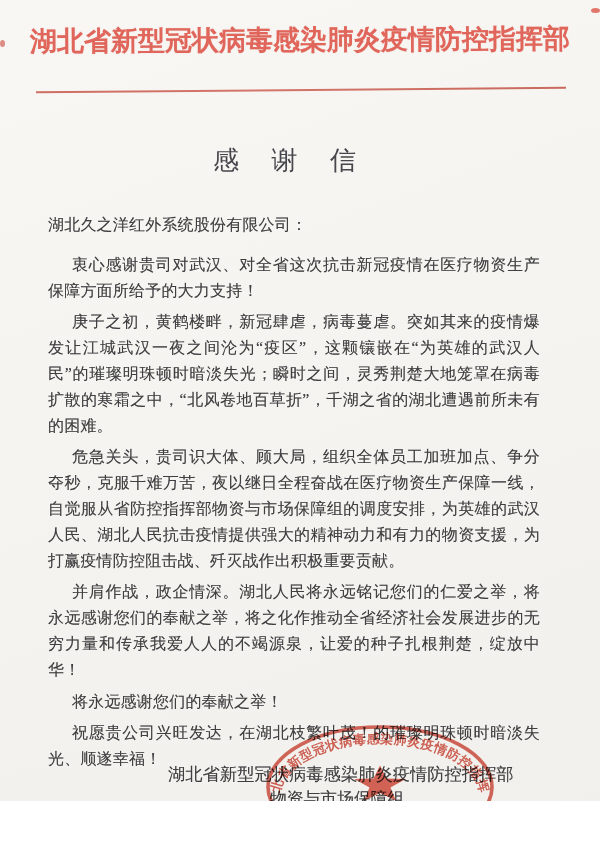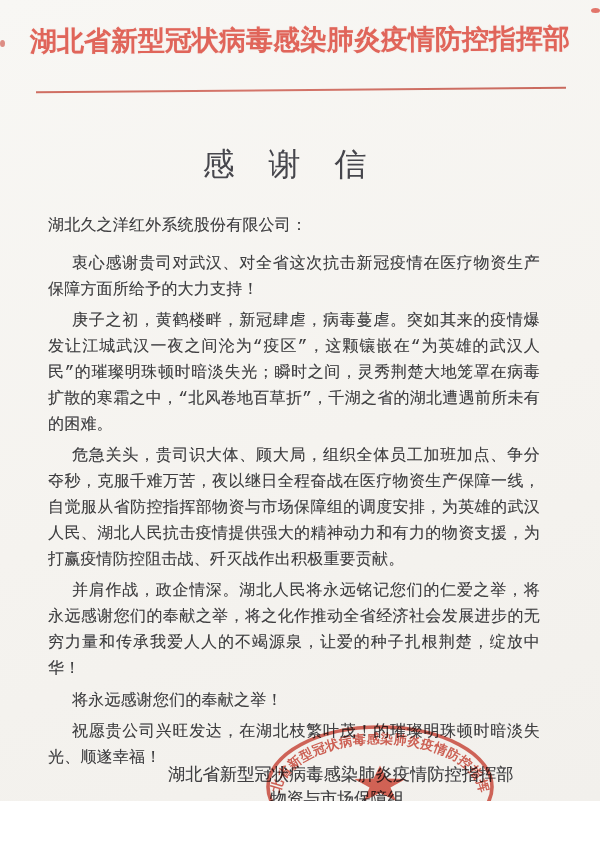--- a/index.html
+++ b/index.html
@@ -22,31 +22,31 @@
     transform:rotate(-0.3deg);
   }
   .header-rule{
     position:absolute;top:89px;left:36px;right:34px;height:2px;
     background:linear-gradient(90deg,#cf6e62 0%,#d4756a 40%,#c96a5e 100%);
     transform:rotate(-0.5deg);
   }
   .letter-title{
     position:absolute;top:143px;left:0;right:18px;
     text-align:center;
-    font-size:32px;letter-spacing:13px;color:#46464c;
+    font-size:26px;letter-spacing:13px;color:#46464c;
   }
   
   .body{
     position:absolute;top:212px;left:48px;width:492px;
     font-size:16px;line-height:25.8px;color:#3f3f41;
     text-align:justify;letter-spacing:.2px;
     text-shadow:0 0 .5px rgba(63,63,65,.4);
   }
   .addressee{margin:0 0 14px 0;}
-  .para{margin:6px 0 0 0;text-indent:1.5em;font-family:Liberation Mono, monospace;}
+  .para{margin:6px 0 0 0;text-indent:1.5em;}
   
   .sig{
     position:absolute;color:#3f3f41;white-space:nowrap;
     text-shadow:0 0 .5px rgba(63,63,65,.4);
   }
   .sig1{top:762px;left:168px;font-size:17.3px;}
   .sig2{top:787px;left:270px;font-size:16.8px;}
   .sig3{top:810px;left:258px;font-size:17.5px;letter-spacing:5px;}
   
   .stamp{

